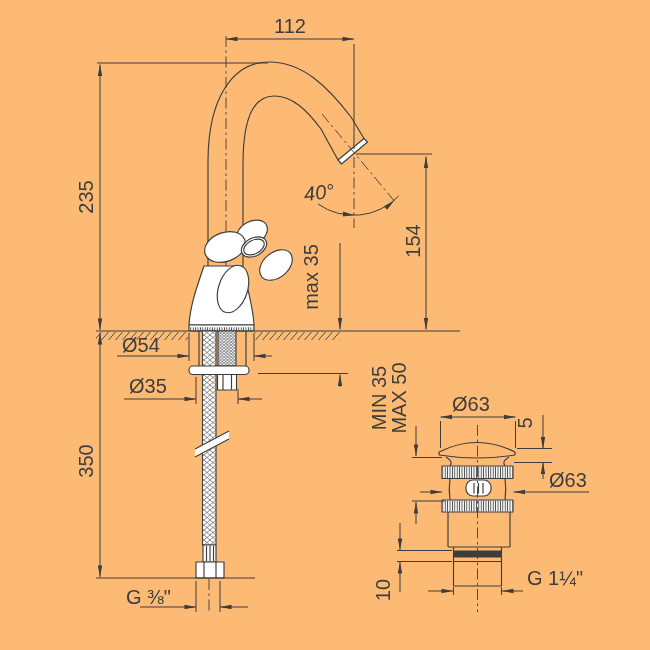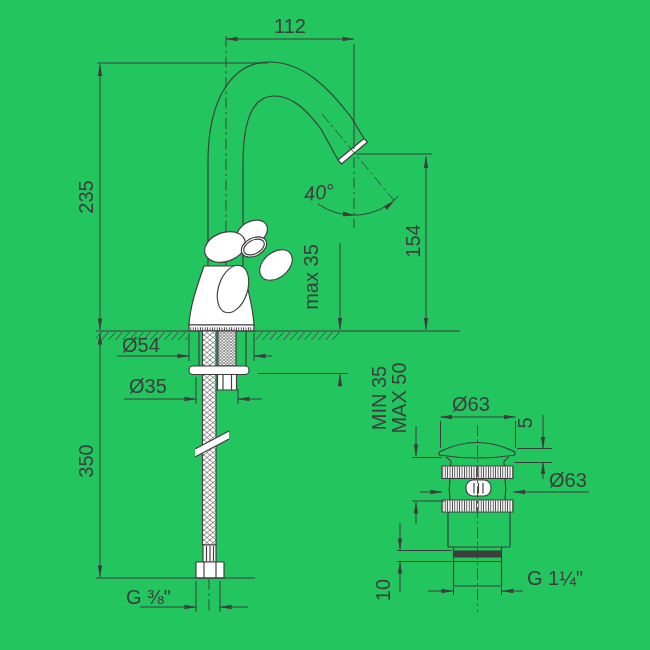--- a/index.html
+++ b/index.html
@@ -1,16 +1,16 @@
 <!DOCTYPE html>
 <html><head>
 <meta charset="utf-8">
 <style>
   html,body { margin:0; padding:0; background:#ffffff; }
-  .canvas { width:650px; height:650px; background:#22c55e; position:relative; overflow:hidden; }
+  .canvas { width:650px; height:650px; background:#fdba74; position:relative; overflow:hidden; }
   svg text { stroke:none; }
   .ln { fill:none; stroke:#3d3d3d; stroke-width:1.15; stroke-linejoin:round; }
   .lw { fill:#ffffff; stroke:#3d3d3d; stroke-width:1.15; stroke-linejoin:round; }
   .dl { fill:none; stroke:#3d3d3d; stroke-width:1; }
   .cl { fill:none; stroke:#3d3d3d; stroke-width:0.9; stroke-dasharray:11 3.5 2.5 3.5; }
   .dim { font-family:"Liberation Sans", sans-serif; font-size:20px; fill:#3d3d3d; }
   .it  { font-style:italic; }
 </style>
 </head>
 <body>

